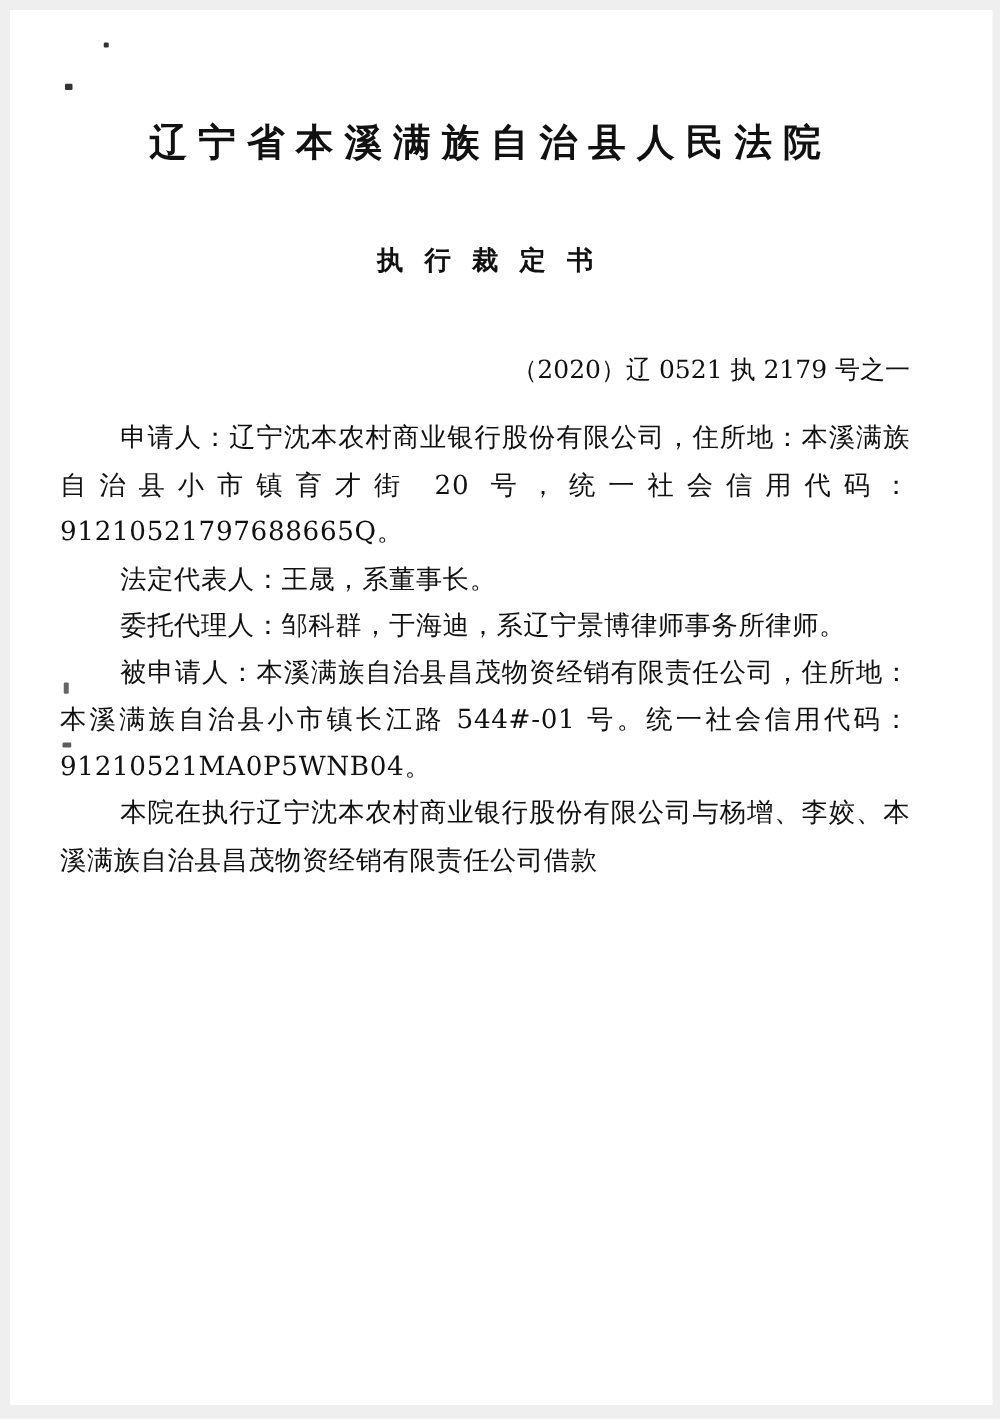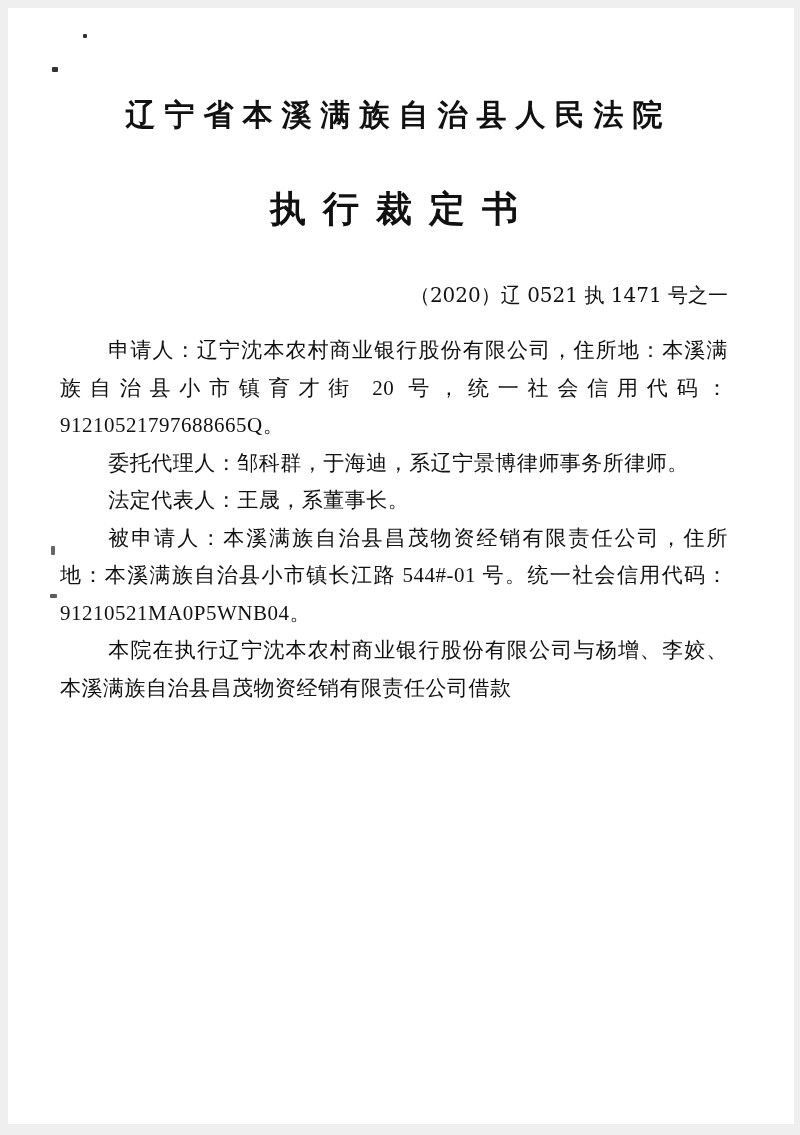--- a/index.html
+++ b/index.html
@@ -17,55 +17,54 @@
   .page {
     position: absolute;
     left: 8px;
     top: 8px;
     right: 6px;
     bottom: 11px;
     background: #ffffff;
     color: #111111;
   }
   .content {
-    padding: 0 66px 0 52px;
+    padding: 0 66px 0 40px;
   }
   .court-name {
     margin: 0;
     padding-top: 90px;
     text-align: center;
     font-size: 30px;
     line-height: 34px;
     font-weight: 700;
     letter-spacing: 9px;
     text-indent: 9px; 
     white-space: nowrap;
   }
   .doc-title {
     margin: 12px;
     margin-top: 58px;
     text-align: center;
-    font-size: 36px;
+    font-size: 21px;
     line-height: 36px;
     font-weight: 700;
     letter-spacing: 17px;
     text-indent: 17px;
     white-space: nowrap;
   }
   .case-number {
     margin: 0;
     margin-top: 54px;
     text-align: right;
     font-size: 20px;
     line-height: 30px;
     font-weight: 400;
   }
   .body-text {
     margin-top: 22px;
-    font-family: Liberation Serif, serif;
   }
   .body-text p {
     margin: 0;
     font-size: 21px;
     line-height: 37.5px;
     text-align: justify;
     text-indent: 2.3em;
     font-weight: 400;
     letter-spacing: 0.5px;
   }
@@ -86,23 +85,23 @@
   <div class="speck speck-1"></div>
   <div class="speck speck-2"></div>
   <div class="speck speck-3"></div>
   <div class="speck speck-4"></div>
 
   <div class="content">
     <h1 class="court-name">辽宁省本溪满族自治县人民法院</h1>
 
     <h2 class="doc-title">执行裁定书</h2>
 
-    <div class="case-number">（2020）辽 0521 执 1471 号之一</div>
+    <div class="case-number">（2020）辽 0521 执 2179 号之一</div>
 
     <div class="body-text">
       <p>申请人：辽宁沈本农村商业银行股份有限公司，住所地：本溪满族自治县小市镇育才街 20 号，统一社会信用代码：91210521797688665Q。</p>
+      <p>法定代表人：王晟，系董事长。</p>
       <p>委托代理人：邹科群，于海迪，系辽宁景博律师事务所律师。</p>
-      <p>法定代表人：王晟，系董事长。</p>
       <p>被申请人：本溪满族自治县昌茂物资经销有限责任公司，住所地：本溪满族自治县小市镇长江路 544#-01 号。统一社会信用代码：91210521MA0P5WNB04。</p>
       <p>本院在执行辽宁沈本农村商业银行股份有限公司与杨增、李姣、本溪满族自治县昌茂物资经销有限责任公司借款</p>
     </div>
   </div>
 </div>
 
 </body></html>

